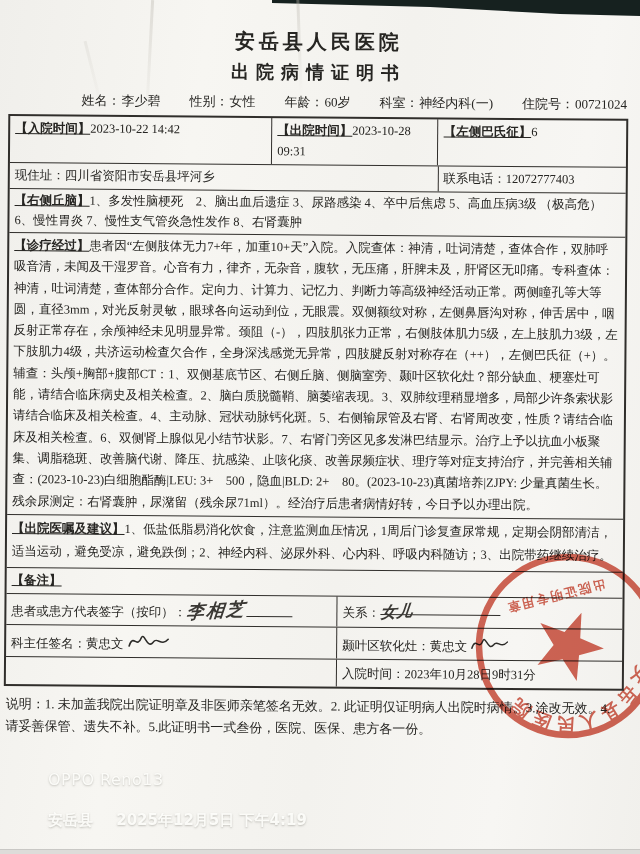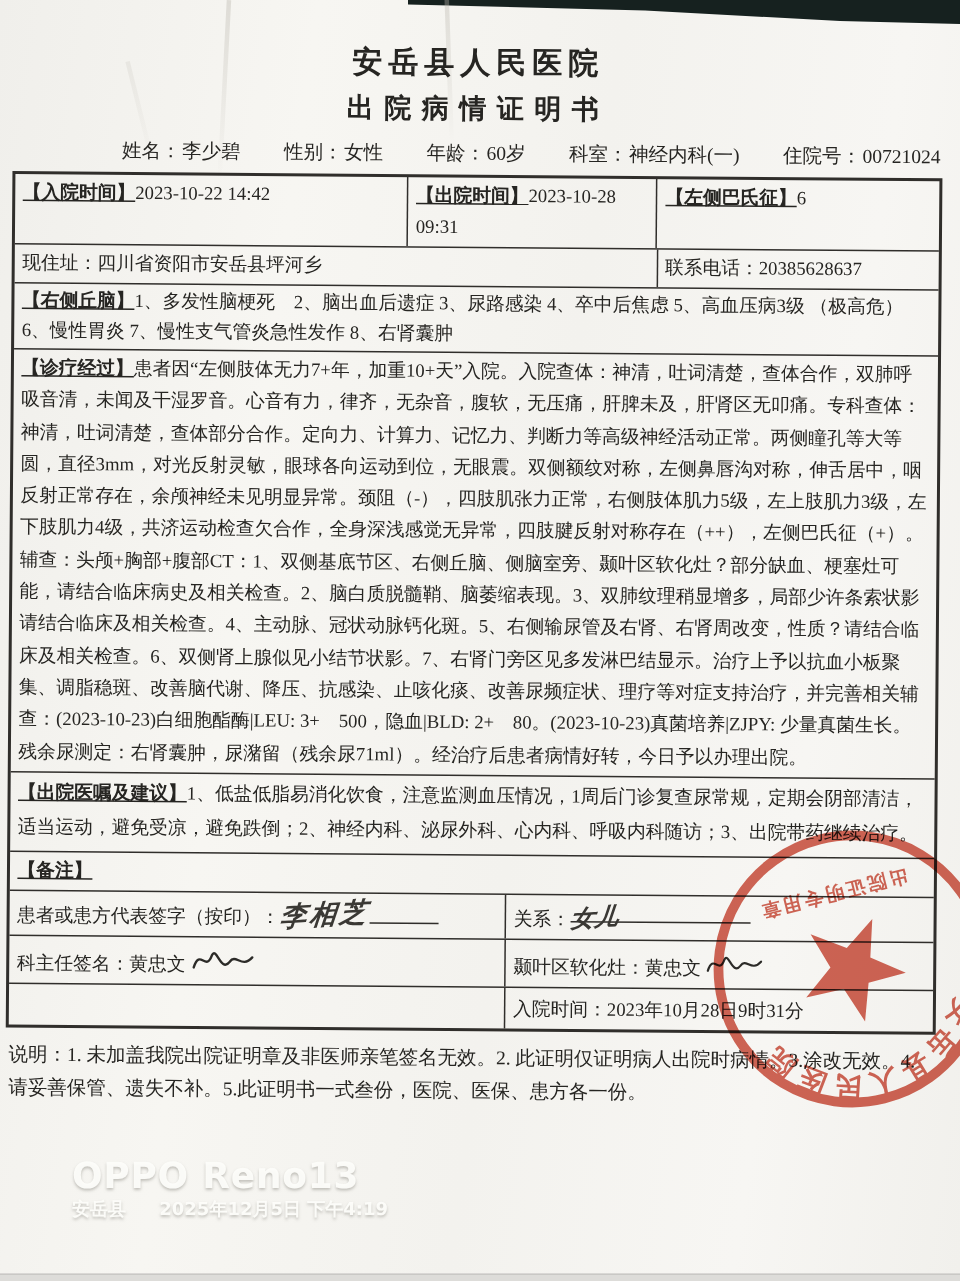--- a/index.html
+++ b/index.html
@@ -41,22 +41,22 @@
   .hand-sm{ font-size:16px; }
   .uline{ display:inline-block; border-bottom:1.5px solid #2f2d2a; height:13px; vertical-align:baseline; }
   .scribble{ vertical-align:-4px; margin-left:2px; }
   .notes{ font-size:13px; line-height:22px; margin:7px 2px 0 2px; }
 
   .stamp{ position:absolute; left:468px; top:546px; width:200px; height:200px;
           transform:rotate(166deg); opacity:.8; z-index:5; mix-blend-mode:multiply; pointer-events:none; }
   .watermark{ position:absolute; left:48px; top:770px; z-index:8;
               font-family:"DejaVu Sans", sans-serif; color:rgba(253,253,250,.95);
               text-shadow:0 1px 2px rgba(152,150,142,.55); }
-  .wm1{ font-size:24px; font-weight:700; letter-spacing:.5px; }
-  .wm2{ font-size:12px; font-weight:700; margin-top:0; }
+  .wm1{ font-size:16px; font-weight:400; letter-spacing:.5px; }
+  .wm2{ font-size:15px; font-weight:700; margin-top:22px; }
   .wm2 .wm-date{ margin-left:18px; }
 </style>
 </head>
 <body>
 
 <div class="photo">
 
   <svg class="top-edge" viewBox="0 0 640 22" preserveAspectRatio="none">
     <polygon points="272,0 640,0 640,16 560,14 430,7 272,3" fill="#16211f"></polygon>
   </svg>
@@ -77,21 +77,21 @@
     </div>
 
     <div class="tbl">
       <div class="row">
         <div class="cell w1"><span class="blabel">【入院时间】</span><span>2023-10-22 14:42</span></div>
         <div class="cell w2 bl"><span class="blabel">【出院时间】</span><span>2023-10-28 09:31</span></div>
         <div class="cell w3 bl"><span class="blabel">【左侧巴氏征】</span><span>6</span></div>
       </div>
       <div class="row">
         <div class="cell wa"><span>现住址：</span><span>四川省资阳市安岳县坪河乡</span></div>
-        <div class="cell wb bl"><span>联系电话：</span><span>20385628637</span></div>
+        <div class="cell wb bl"><span>联系电话：</span><span>12072777403</span></div>
       </div>
       <div class="row">
         <div class="cell diag" style="width:100%"><span class="blabel">【右侧丘脑】</span><span>1、多发性脑梗死　2、脑出血后遗症 3、尿路感染 4、卒中后焦虑 5、高血压病3级 （极高危） 6、慢性胃炎 7、慢性支气管炎急性发作 8、右肾囊肿</span></div>
       </div>
       <div class="row">
         <div class="cell course" style="width:100%"><span class="blabel">【诊疗经过】</span><span>患者因“左侧肢体无力7+年，加重10+天”入院。入院查体：神清，吐词清楚，查体合作，双肺呼吸音清，未闻及干湿罗音。心音有力，律齐，无杂音，腹软，无压痛，肝脾未及，肝肾区无叩痛。专科查体：神清，吐词清楚，查体部分合作。定向力、计算力、记忆力、判断力等高级神经活动正常。两侧瞳孔等大等圆，直径3mm，对光反射灵敏，眼球各向运动到位，无眼震。双侧额纹对称，左侧鼻唇沟对称，伸舌居中，咽反射正常存在，余颅神经未见明显异常。颈阻（-），四肢肌张力正常，右侧肢体肌力5级，左上肢肌力3级，左下肢肌力4级，共济运动检查欠合作，全身深浅感觉无异常，四肢腱反射对称存在（++），左侧巴氏征（+）。辅查：头颅+胸部+腹部CT：1、双侧基底节区、右侧丘脑、侧脑室旁、颞叶区软化灶？部分缺血、梗塞灶可能，请结合临床病史及相关检查。2、脑白质脱髓鞘、脑萎缩表现。3、双肺纹理稍显增多，局部少许条索状影请结合临床及相关检查。4、主动脉、冠状动脉钙化斑。5、右侧输尿管及右肾、右肾周改变，性质？请结合临床及相关检查。6、双侧肾上腺似见小结节状影。7、右肾门旁区见多发淋巴结显示。治疗上予以抗血小板聚集、调脂稳斑、改善脑代谢、降压、抗感染、止咳化痰、改善尿频症状、理疗等对症支持治疗，并完善相关辅查：(2023-10-23)白细胞酯酶|LEU: 3+　500，隐血|BLD: 2+　80。(2023-10-23)真菌培养|ZJPY: 少量真菌生长。残余尿测定：右肾囊肿，尿潴留（残余尿71ml）。经治疗后患者病情好转，今日予以办理出院。</span></div>
       </div>
       <div class="row">
         <div class="cell advice" style="width:100%"><span class="blabel">【出院医嘱及建议】</span><span>1、低盐低脂易消化饮食，注意监测血压情况，1周后门诊复查尿常规，定期会阴部清洁，适当运动，避免受凉，避免跌倒；2、神经内科、泌尿外科、心内科、呼吸内科随访；3、出院带药继续治疗。</span></div>
       </div>

